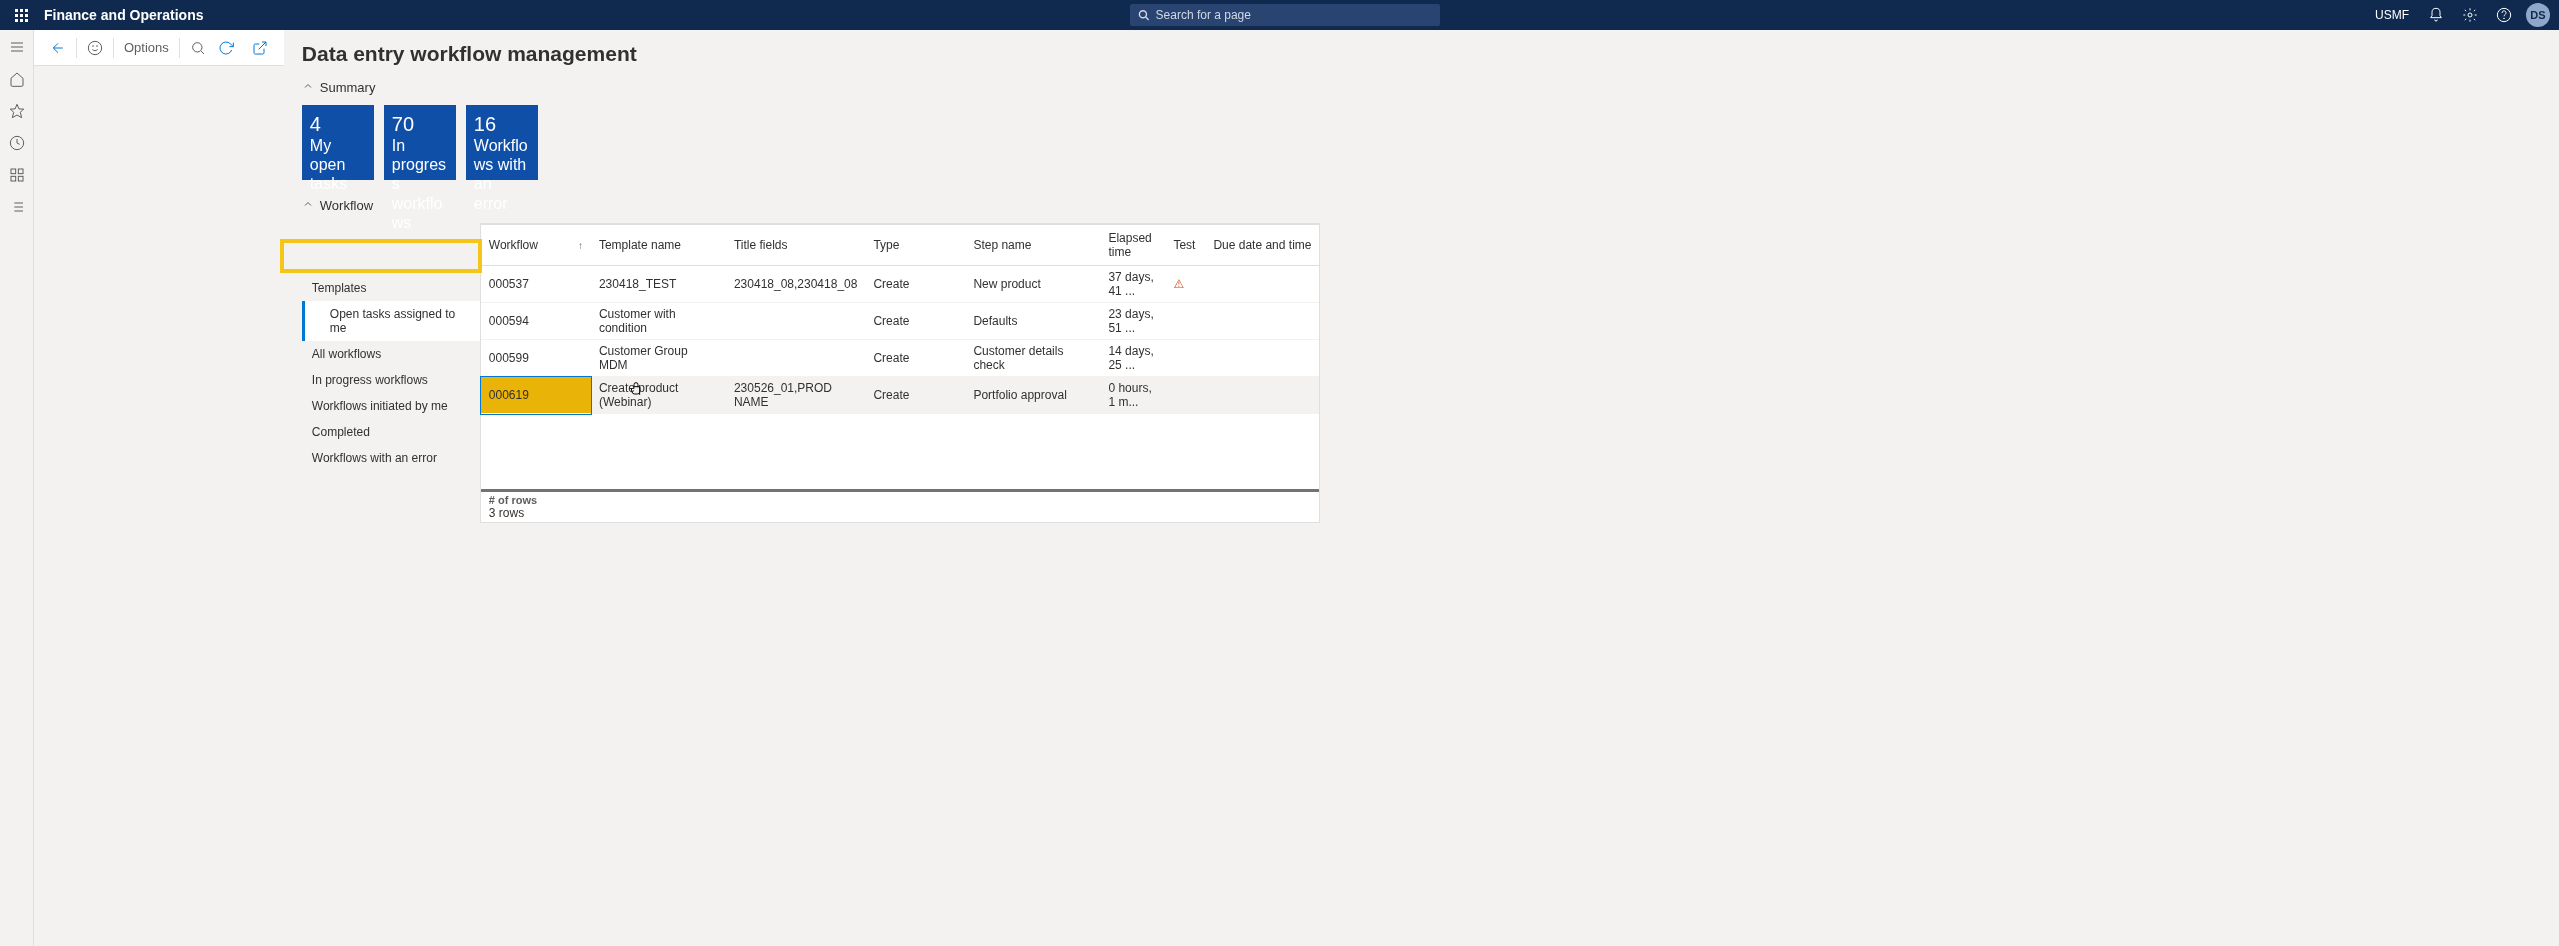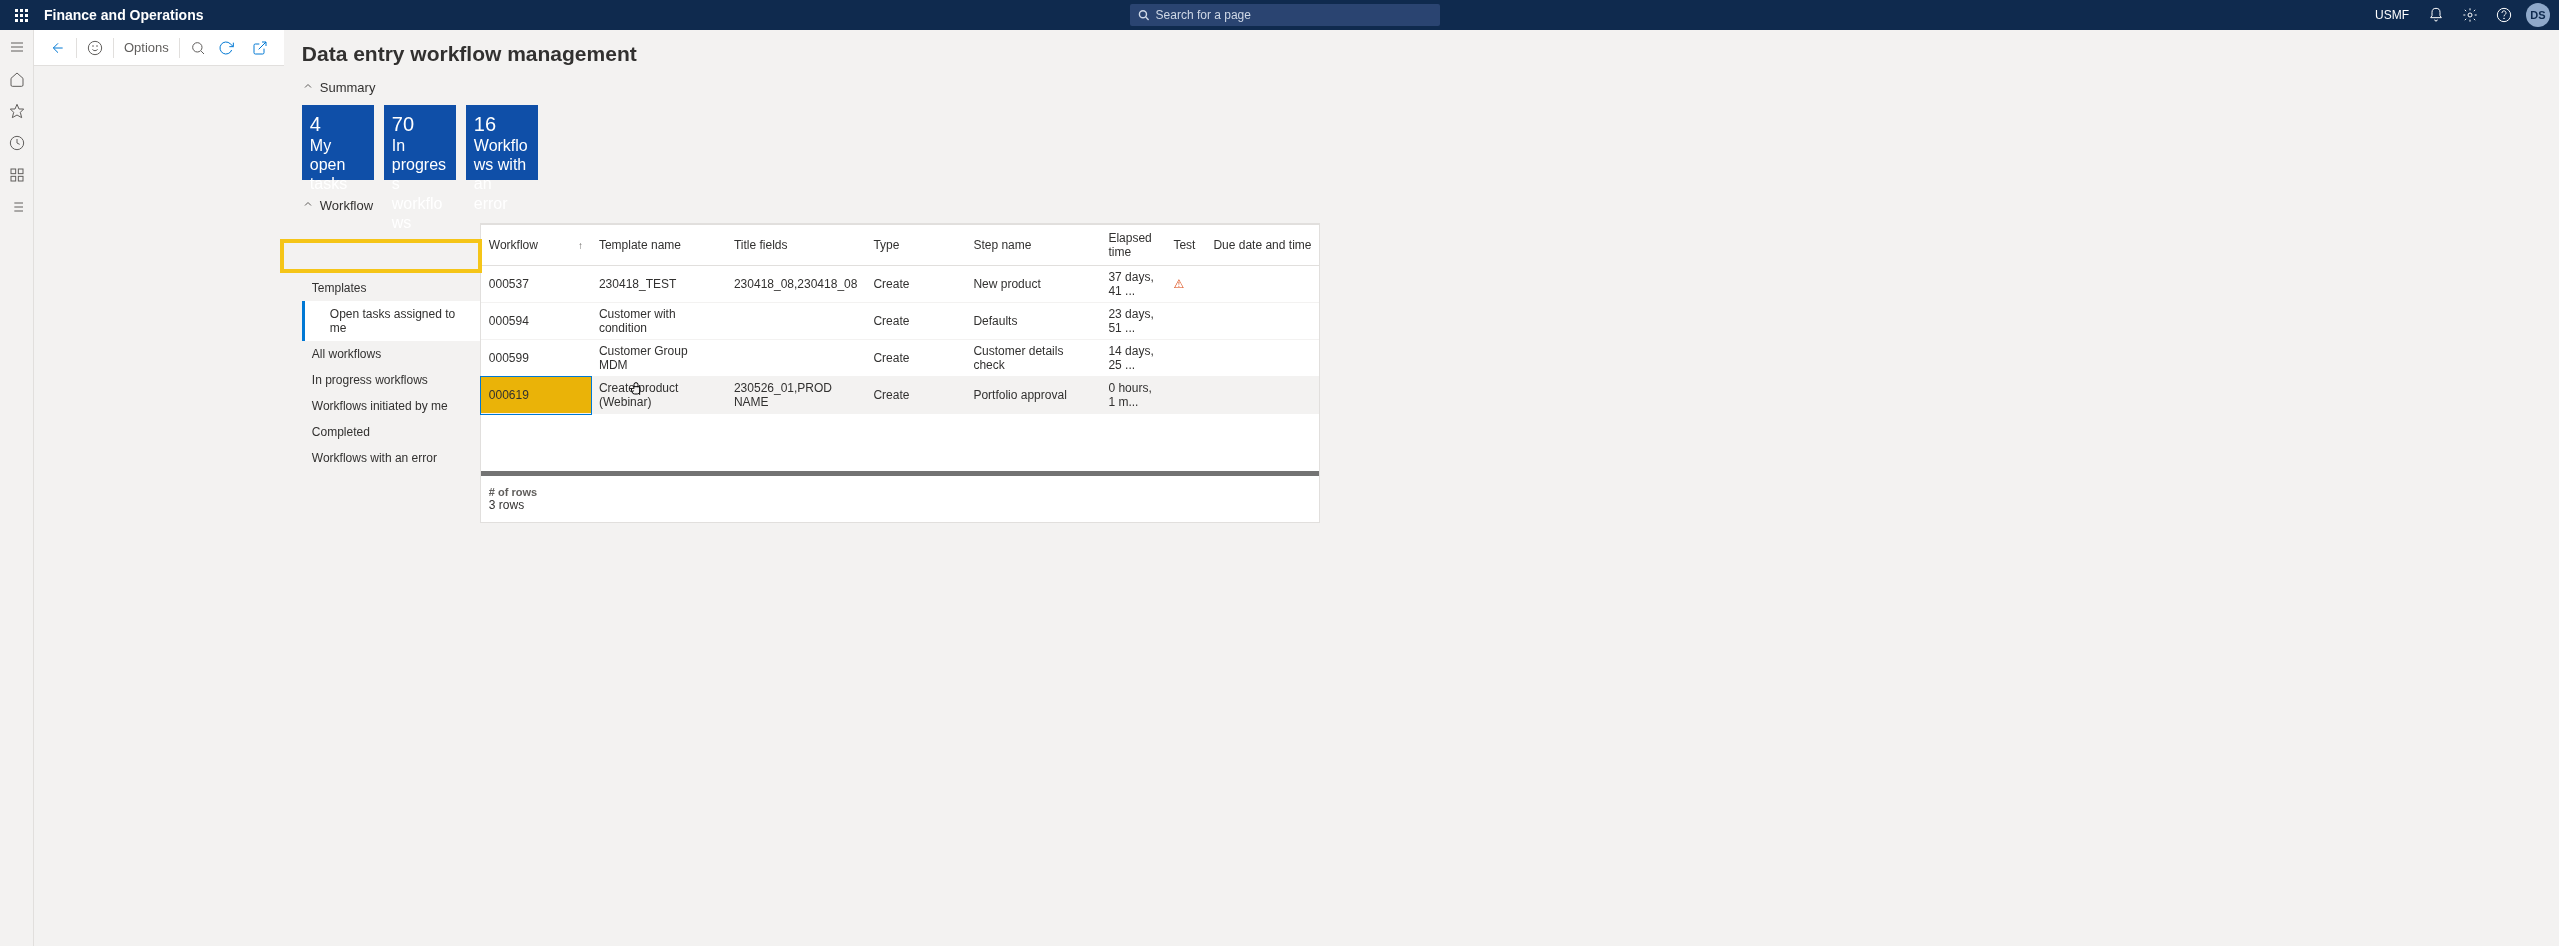--- a/index.html
+++ b/index.html
@@ -64,21 +64,21 @@
 
 table.grid { width: 100%; border-collapse: collapse; font-size: 12px; }
 table.grid th { text-align: left; font-weight: 400; color: #323130; padding: 6px 8px; border-bottom: 1px solid #e1dfdd; border-top: 1px solid #e1dfdd; background: #fff; }
 table.grid th.sorted::after { content: "↑"; font-size: 10px; margin-left: 40px; color: #605e5c; }
 table.grid td { padding: 4px 8px; border-bottom: 1px solid #f3f2f1; color: #323130; }
 table.grid tr.selected-row td:first-child { outline: 1px solid #0078d4; background: #eab308; }
 table.grid tr.selected-row { background: #f3f2f1; }
 
 .test-warn { color: #d83b01; font-size: 12px; }
 
-.grid-footer { margin-top: auto; border-top: 5px solid #737373; padding: 10px 8px; font-size: 12px; color: #323130; }
+.grid-footer { margin-top: auto; border-top: 3px solid #737373; padding: 2px 8px; font-size: 12px; color: #323130; }
 .grid-footer .lbl { font-weight: 600; font-size: 11px; color: #605e5c; }
 .grid-more { width: 20px; text-align: center; color: #605e5c; cursor: pointer; }
 
 .cursor-overlay { position: absolute; width: 16px; height: 16px; pointer-events: none; z-index: 1000; }
 
 svg.icon { width: 16px; height: 16px; fill: none; stroke: currentColor; stroke-width: 1.5; }
 </style>
 </head>
 <body>
 

